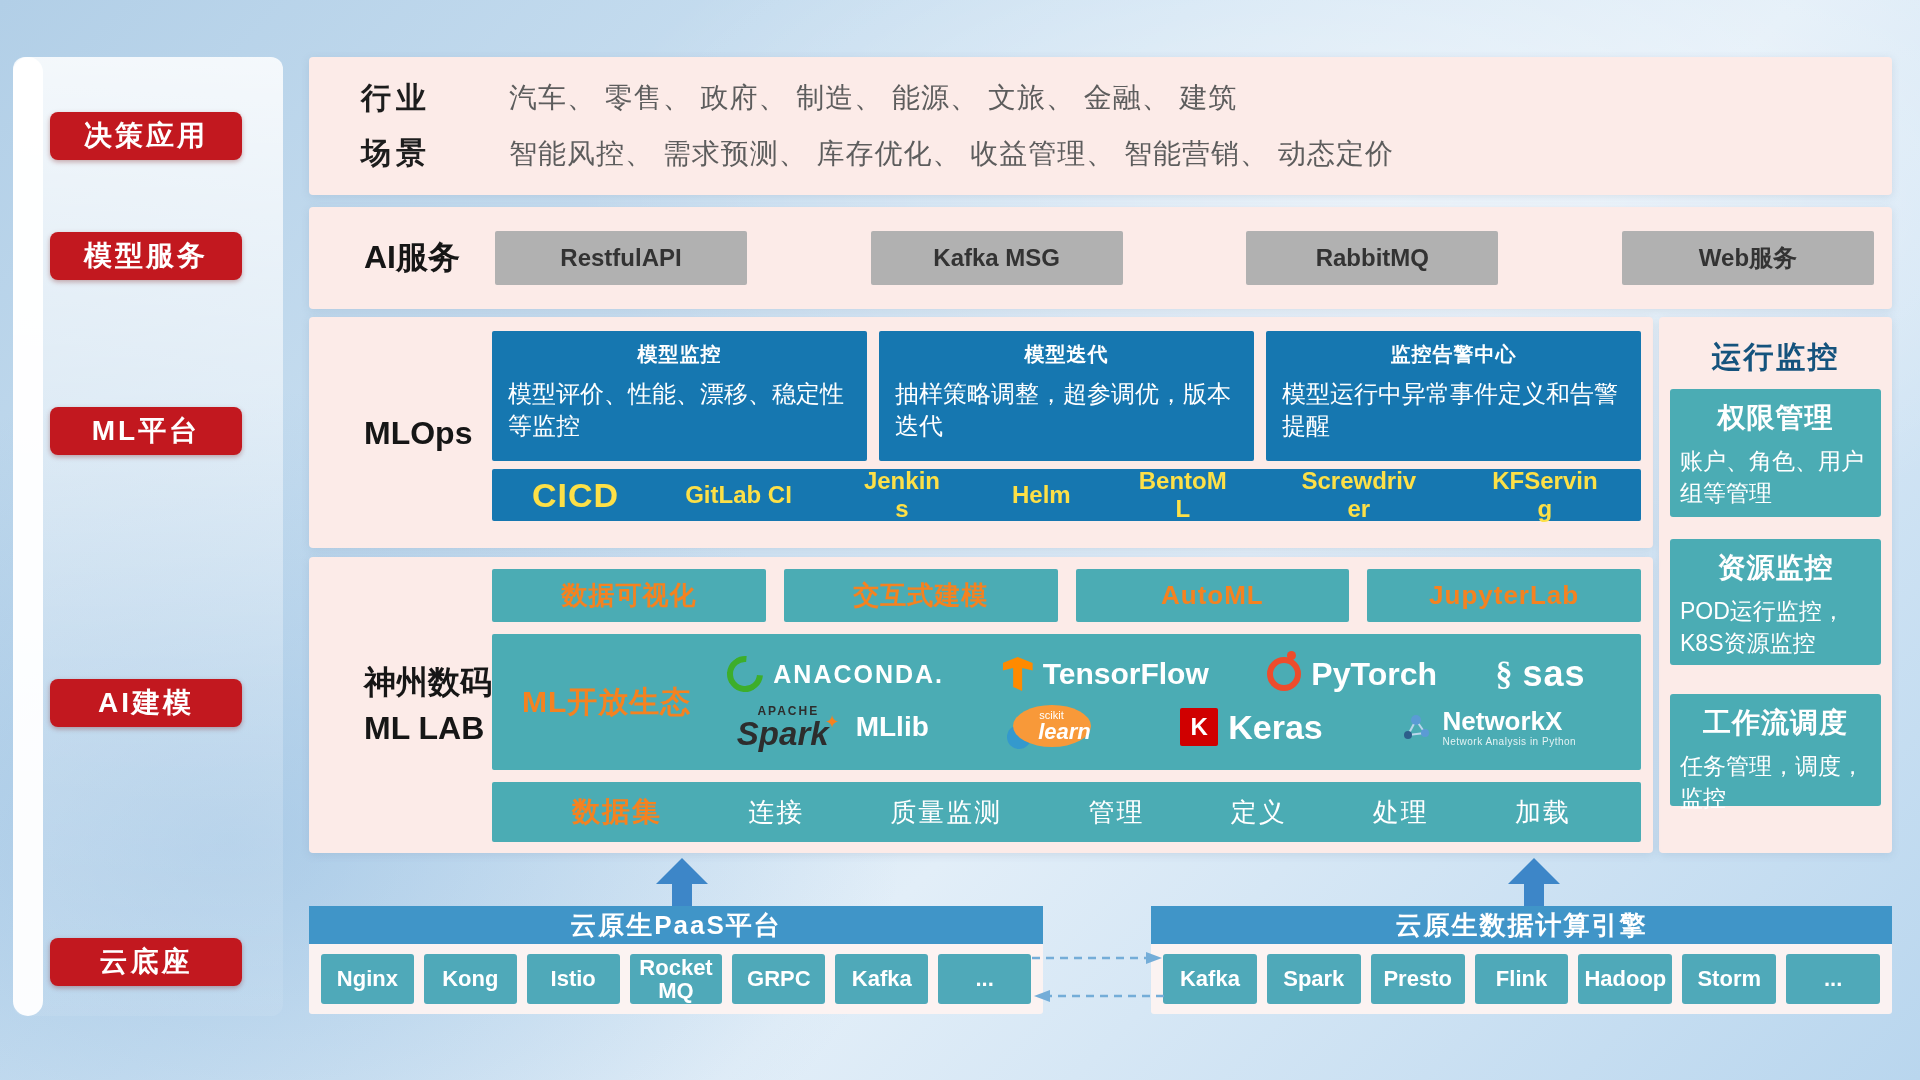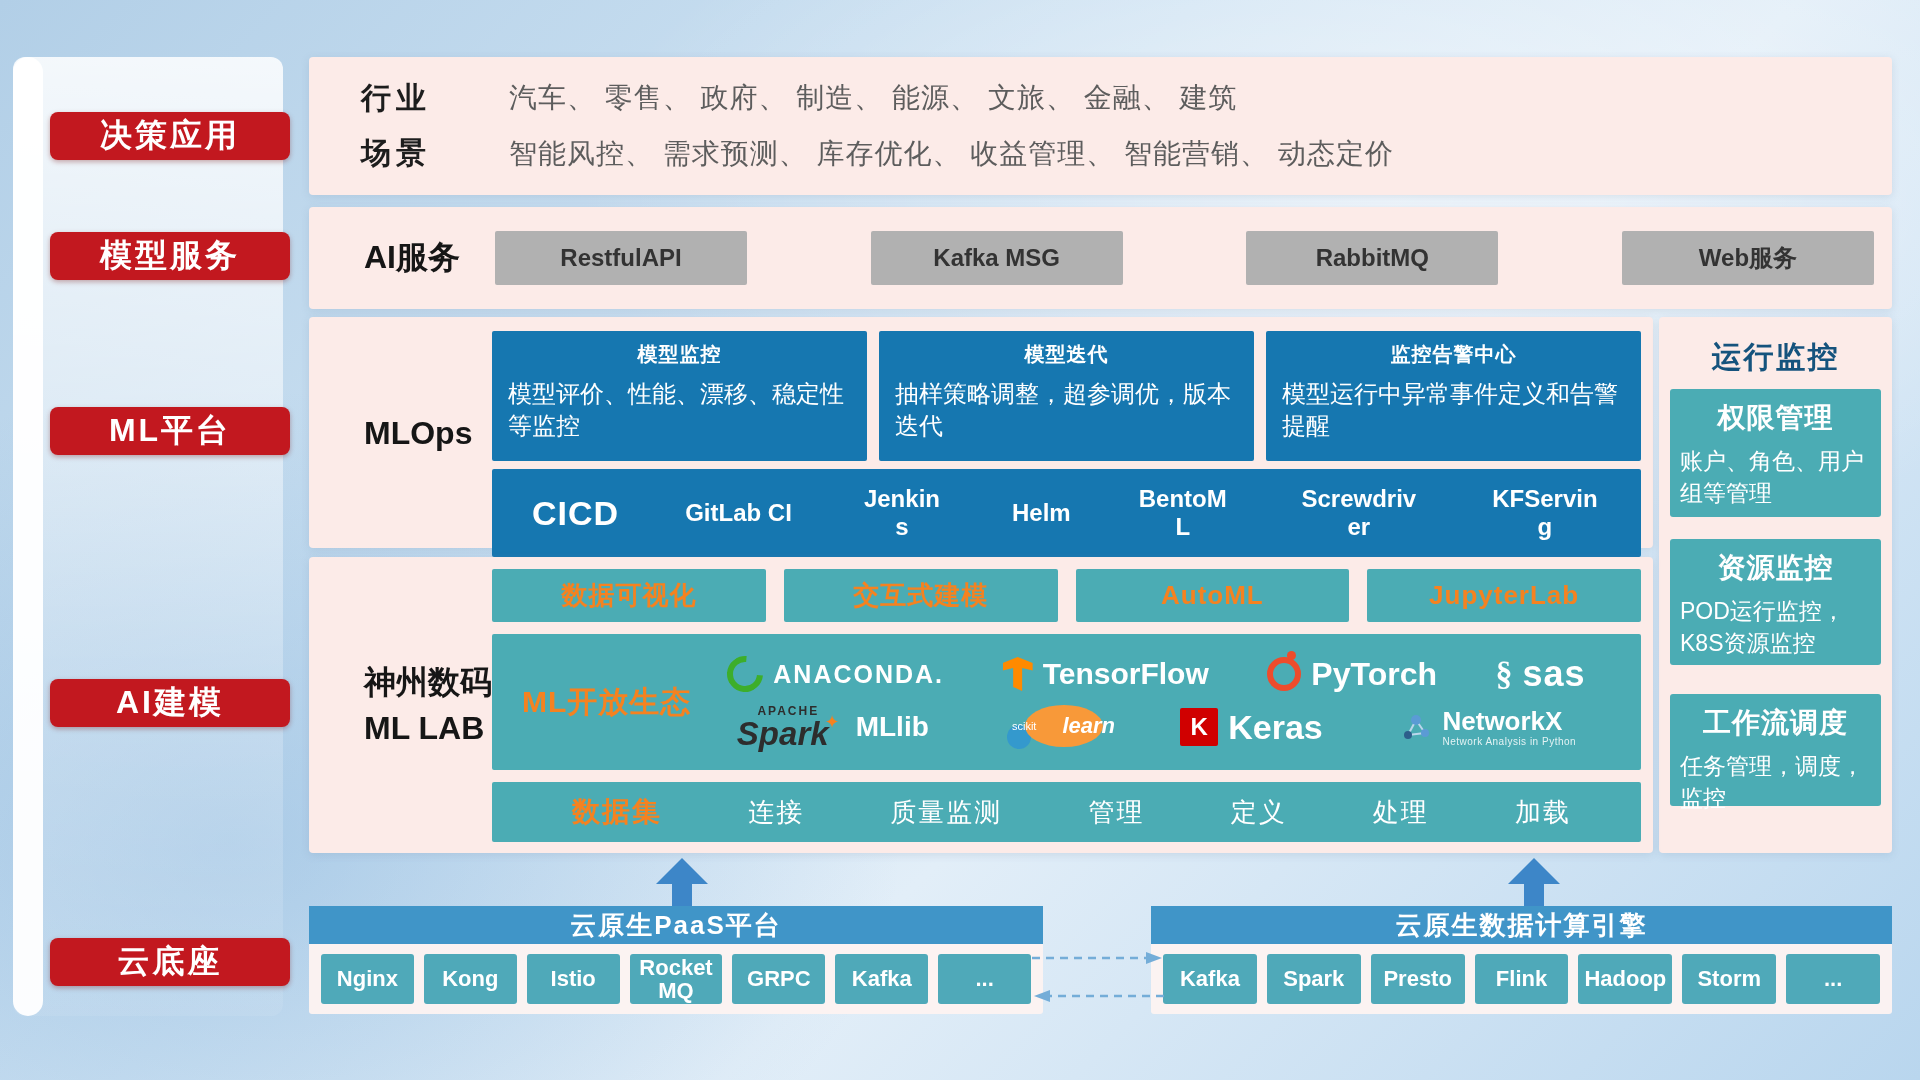--- a/index.html
+++ b/index.html
@@ -7,22 +7,22 @@
     font-family:"Liberation Sans","DejaVu Sans",sans-serif;
     background:
       radial-gradient(60% 50% at 72% 18%, rgba(255,255,255,.55), rgba(255,255,255,0) 70%),
       radial-gradient(50% 60% at 12% 78%, rgba(120,170,215,.40), rgba(255,255,255,0) 70%),
       linear-gradient(135deg,#b2cfe7 0%,#cfe3f3 40%,#e2eef8 60%,#b9d6ee 100%);}
 
   
   .sidebar-bg{position:absolute;left:13px;top:57px;width:270px;height:959px;border-radius:12px;
     background:linear-gradient(180deg,rgba(255,255,255,.85),rgba(255,255,255,.25) 65%,rgba(255,255,255,.08));}
   .sidebar-strip{position:absolute;left:13px;top:57px;width:30px;height:959px;border-radius:15px;background:rgba(255,255,255,.95);}
-  .red-btn{position:absolute;left:50px;width:240px;height:48px;background:#c2181f;color:#fff;
-    font-size:32px;font-weight:700;letter-spacing:3px;display:flex;align-items:center;justify-content:center;
+  .red-btn{position:absolute;left:50px;width:192px;height:48px;background:#c2181f;color:#fff;
+    font-size:28px;font-weight:700;letter-spacing:3px;display:flex;align-items:center;justify-content:center;
     border-radius:8px;box-shadow:0 2px 5px rgba(120,20,20,.35);}
 
   .panel{position:absolute;background:#fcebe8;border-radius:4px;box-shadow:0 2px 8px rgba(110,140,170,.20);}
 
   
   .p-industry{left:309px;top:57px;width:1583px;height:138px;display:flex;flex-direction:column;justify-content:space-evenly;padding:6px 0;box-sizing:border-box;}
   .ind-row{display:flex;align-items:center;padding-left:52px;}
   .ind-label{width:148px;font-size:30px;font-weight:700;color:#1d1d1d;letter-spacing:5px;}
   .ind-value{font-size:28px;color:#5d5d5d;letter-spacing:1px;}
 
@@ -32,22 +32,22 @@
   .svc-btns{position:absolute;left:186px;right:18px;top:0;bottom:0;display:flex;align-items:center;justify-content:space-between;}
   .chip{width:252px;height:54px;background:#b1b1b1;color:#333;font-size:24px;font-weight:700;display:flex;align-items:center;justify-content:center;border-radius:2px;}
 
   
   .p-mlops{left:309px;top:317px;width:1344px;height:231px;}
   .mlops-label{position:absolute;left:55px;top:50%;transform:translateY(-50%);font-size:32px;font-weight:700;color:#161616;}
   .mlops-cards{position:absolute;left:183px;right:12px;top:14px;height:130px;display:flex;gap:12px;}
   .bcard{flex:1;background:#1677b0;color:#fff;border-radius:2px;padding:10px 16px;box-sizing:border-box;}
   .bcard-title{text-align:center;font-size:20px;font-weight:700;margin-top:0;letter-spacing:1px;}
   .bcard-desc{font-size:24px;margin-top:10px;line-height:1.35;}
-  .cicd-bar{position:absolute;left:183px;right:12px;top:152px;height:88px;background:#1677b0;border-radius:2px;
-    display:flex;align-items:center;justify-content:space-between;padding:0 40px;box-sizing:border-box;color:#ffffff;}
+  .cicd-bar{position:absolute;left:183px;right:12px;top:152px;height:52px;background:#1677b0;border-radius:2px;
+    display:flex;align-items:center;justify-content:space-between;padding:0 40px;box-sizing:border-box;color:#fde047;}
   .cicd-title{font-size:34px;font-weight:700;letter-spacing:1px;}
   .cicd-item{font-size:24px;font-weight:700;text-align:center;word-break:break-all;line-height:1.15;}
   .nowrap{white-space:nowrap;}
 
   
   .p-monitor{left:1659px;top:317px;width:233px;height:536px;}
   .mon-title{position:absolute;top:20px;left:0;right:0;text-align:center;font-size:30px;font-weight:700;color:#15537d;letter-spacing:2px;}
   .tcard{position:absolute;left:11px;right:11px;background:#4bacb4;border-radius:3px;color:#fff;padding:10px;box-sizing:border-box;}
   .tcard-title{text-align:center;font-size:28px;font-weight:700;letter-spacing:1px;}
   .tcard-desc{font-size:23px;margin-top:8px;line-height:1.4;}
@@ -73,22 +73,22 @@
   .pt-text{font-size:32px;font-weight:600;}
   .sas-swirl{font-size:34px;font-weight:700;font-family:"Liberation Serif","DejaVu Serif",serif;}
   .sas-text{font-size:36px;font-weight:700;letter-spacing:1px;}
   .spark-block{display:flex;flex-direction:column;line-height:1;color:#2d2d2d;align-items:center;}
   .spark-apache{font-size:12px;letter-spacing:2px;font-weight:700;}
   .spark-word{font-size:33px;font-weight:700;font-style:italic;display:flex;align-items:flex-start;}
   .spark-star{font-size:18px;color:#f58220;margin-left:-4px;margin-top:-4px;font-style:normal;}
   .mllib-text{font-size:28px;font-weight:700;margin-left:6px;}
   .sk-badge{position:relative;width:96px;height:48px;display:inline-block;}
   .sk-blue{position:absolute;left:0;bottom:2px;width:24px;height:24px;background:#3499cd;border-radius:50%;}
-  .sk-orange{position:absolute;right:0;top:2px;width:78px;height:42px;background:#f89939;border-radius:50%;
-    display:flex;flex-direction:row;align-items:center;justify-content:center;line-height:1;}
+  .sk-orange{position:absolute;right:12px;top:2px;width:78px;height:42px;background:#f89939;border-radius:50%;
+    display:flex;flex-direction:column;align-items:center;justify-content:center;line-height:1;}
   .sk-small{font-size:11px;}
   .sk-learn{font-size:22px;font-weight:700;font-style:italic;margin-left:26px;}
   .keras-mark{width:38px;height:38px;background:#d00000;color:#fff;display:flex;align-items:center;justify-content:center;font-size:24px;font-weight:700;border-radius:2px;}
   .keras-text{font-size:34px;font-weight:600;}
   .nx-icon{width:32px;height:32px;}
   .nx-col{display:flex;flex-direction:column;line-height:1.1;}
   .nx-text{font-size:26px;font-weight:700;}
   .nx-sub{font-size:10px;color:rgba(255,255,255,.85);letter-spacing:.5px;}
   .dataset-bar{position:absolute;left:183px;right:12px;top:225px;height:60px;background:#4bacb4;border-radius:2px;
     display:flex;align-items:center;justify-content:space-between;padding:0 70px 0 80px;box-sizing:border-box;}

